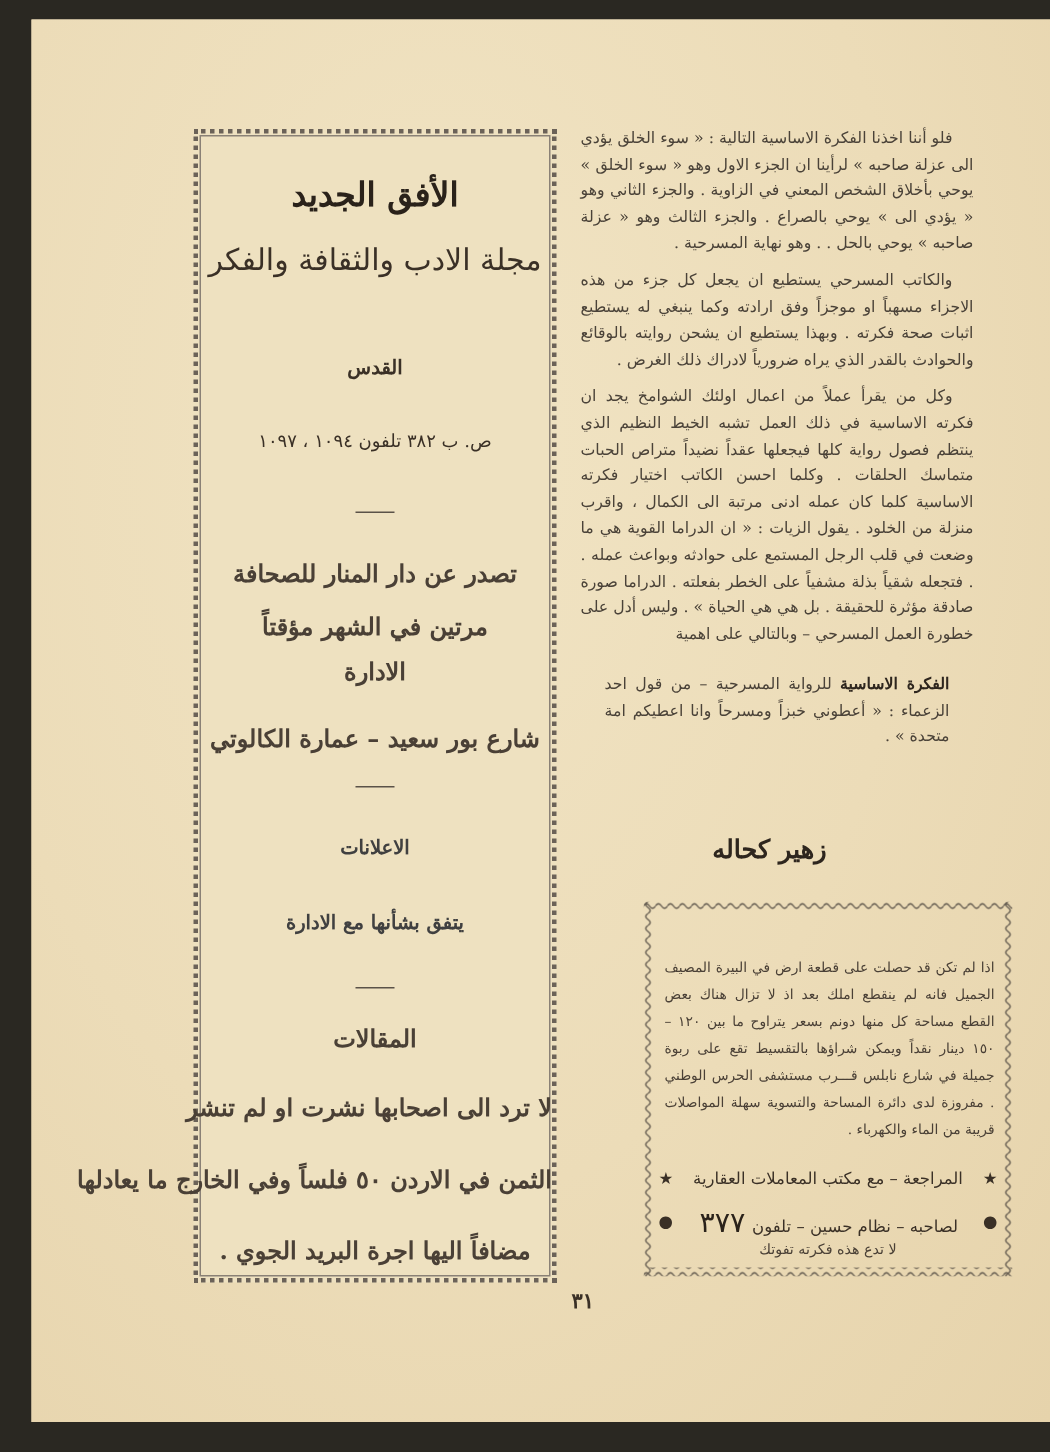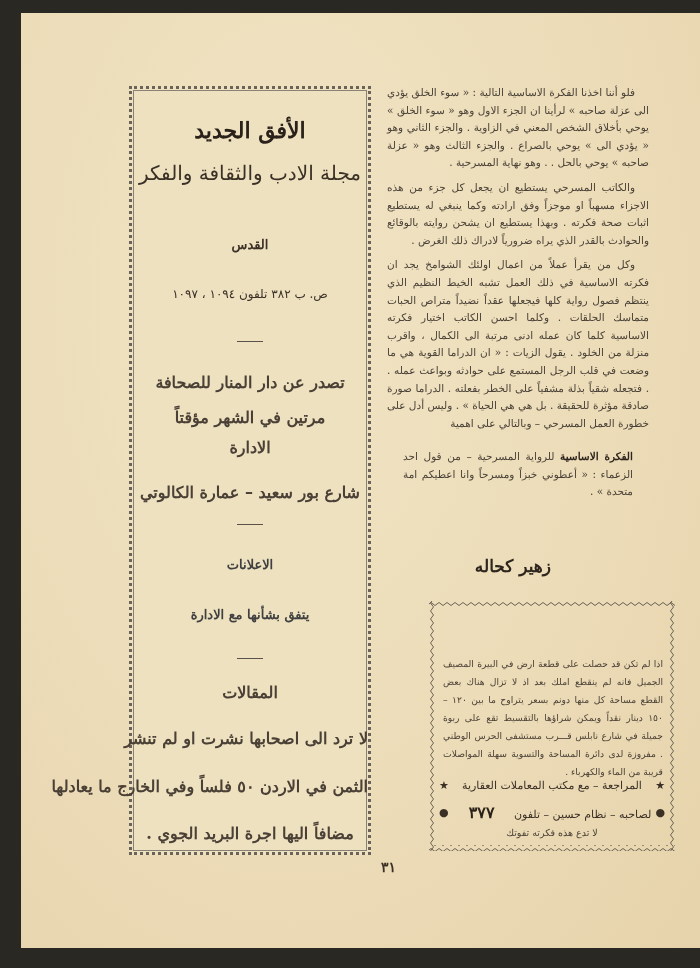--- a/index.html
+++ b/index.html
@@ -48,28 +48,28 @@
 
   
   .notice {
     position: absolute; left: 406px; top: 586px; width: 246px; height: 250px;
     border: 2px solid transparent;
     direction: rtl; text-align: center;
   }
   .wavy { position: absolute; left: 0; top: 0; }
   .notice .ttl { position: absolute; top: 20px; left: 0; right: 0; font-size: 20px; font-weight: bold; color: #2e261e; }
   .notice .body {
-    position: absolute; top: 54px; left: 14px; right: 12px;
+    position: absolute; top: 36px; left: 14px; right: 12px;
     font-size: 9.2px; line-height: 18px; color: #4a4036; text-align: justify;
   }
   .notice .row {
     position: absolute; left: 10px; right: 10px; font-size: 11px; color: #3a3026;
     display: flex; justify-content: space-between; align-items: center; direction: rtl;
   }
-  .notice .row .num { font-size: 16px; font-weight: bold; color: #2a221a; margin: 0 16px; }
+  .notice .row .num { font-size: 19px; font-weight: normal; color: #2a221a; margin: 0 1px; }
   .notice .foot { position: absolute; top: 226px; left: 0; right: 0; font-size: 9.5px; color: #4a4036; }
 
   .pagenum {
     position: absolute; left: 360px; top: 846px; width: 30px; text-align: left;
     font-size: 14px; font-weight: bold; color: #3a3026;
   }
 </style>
 </head>
 <body>
 

